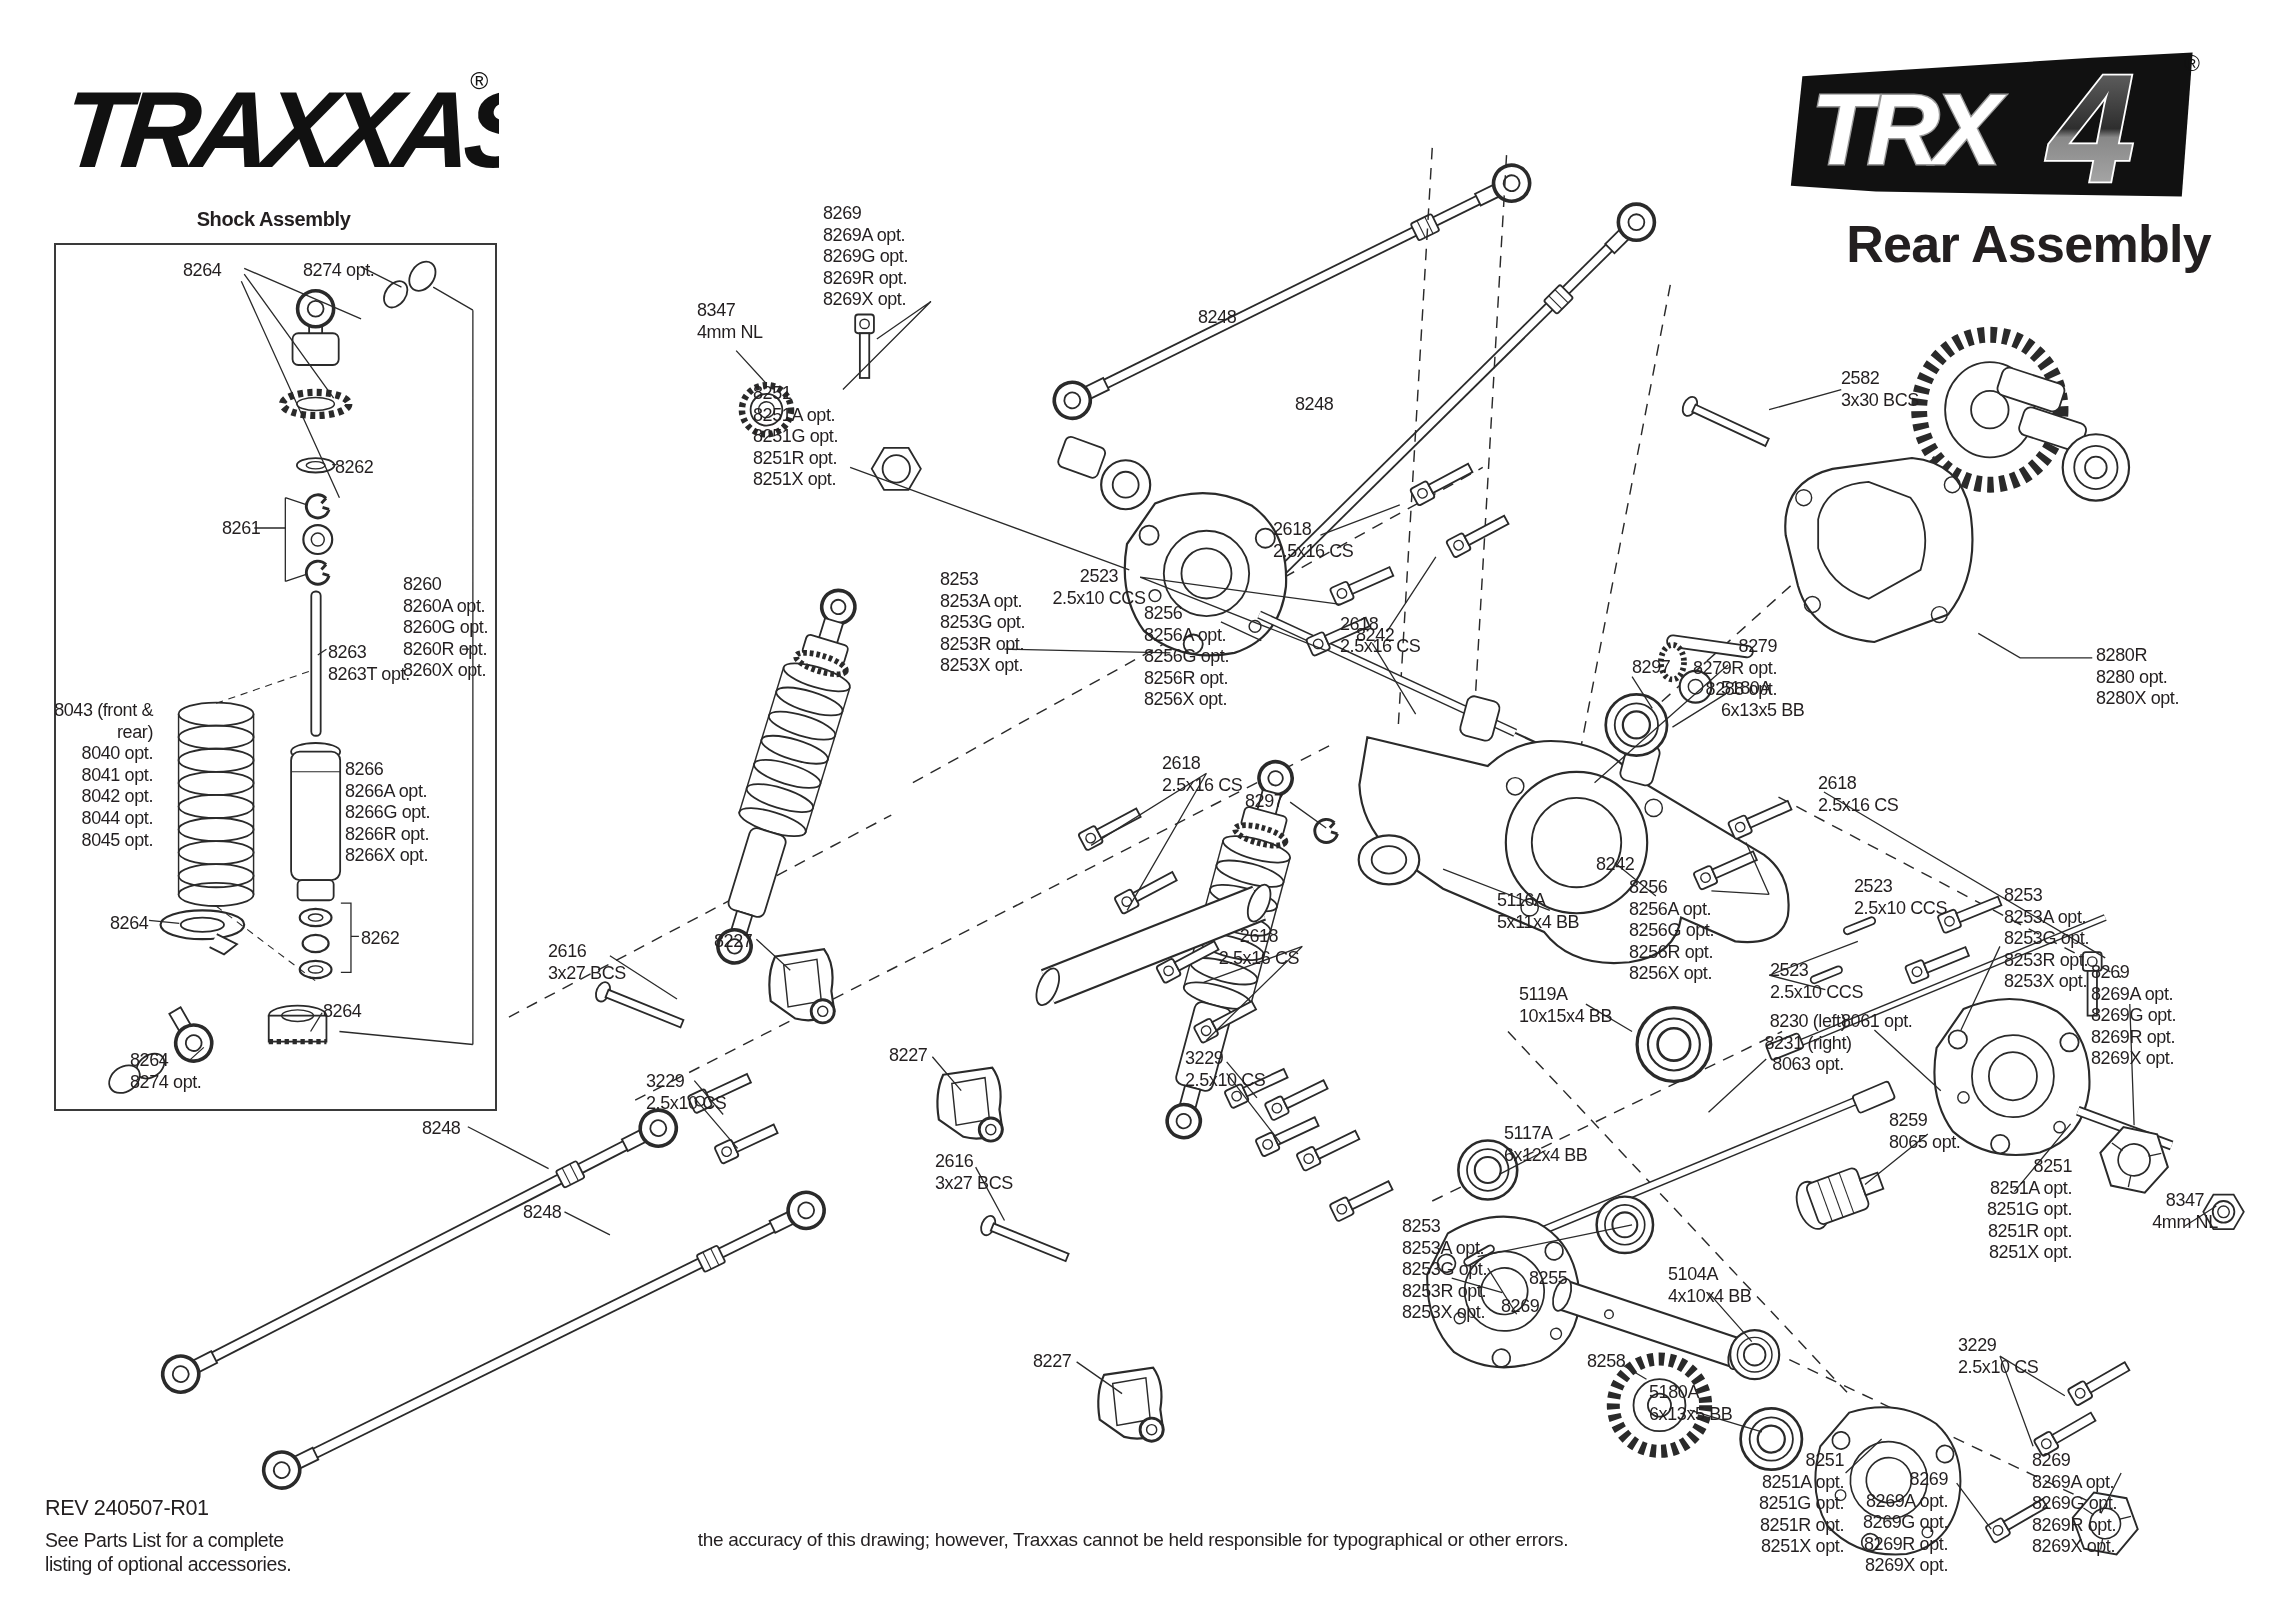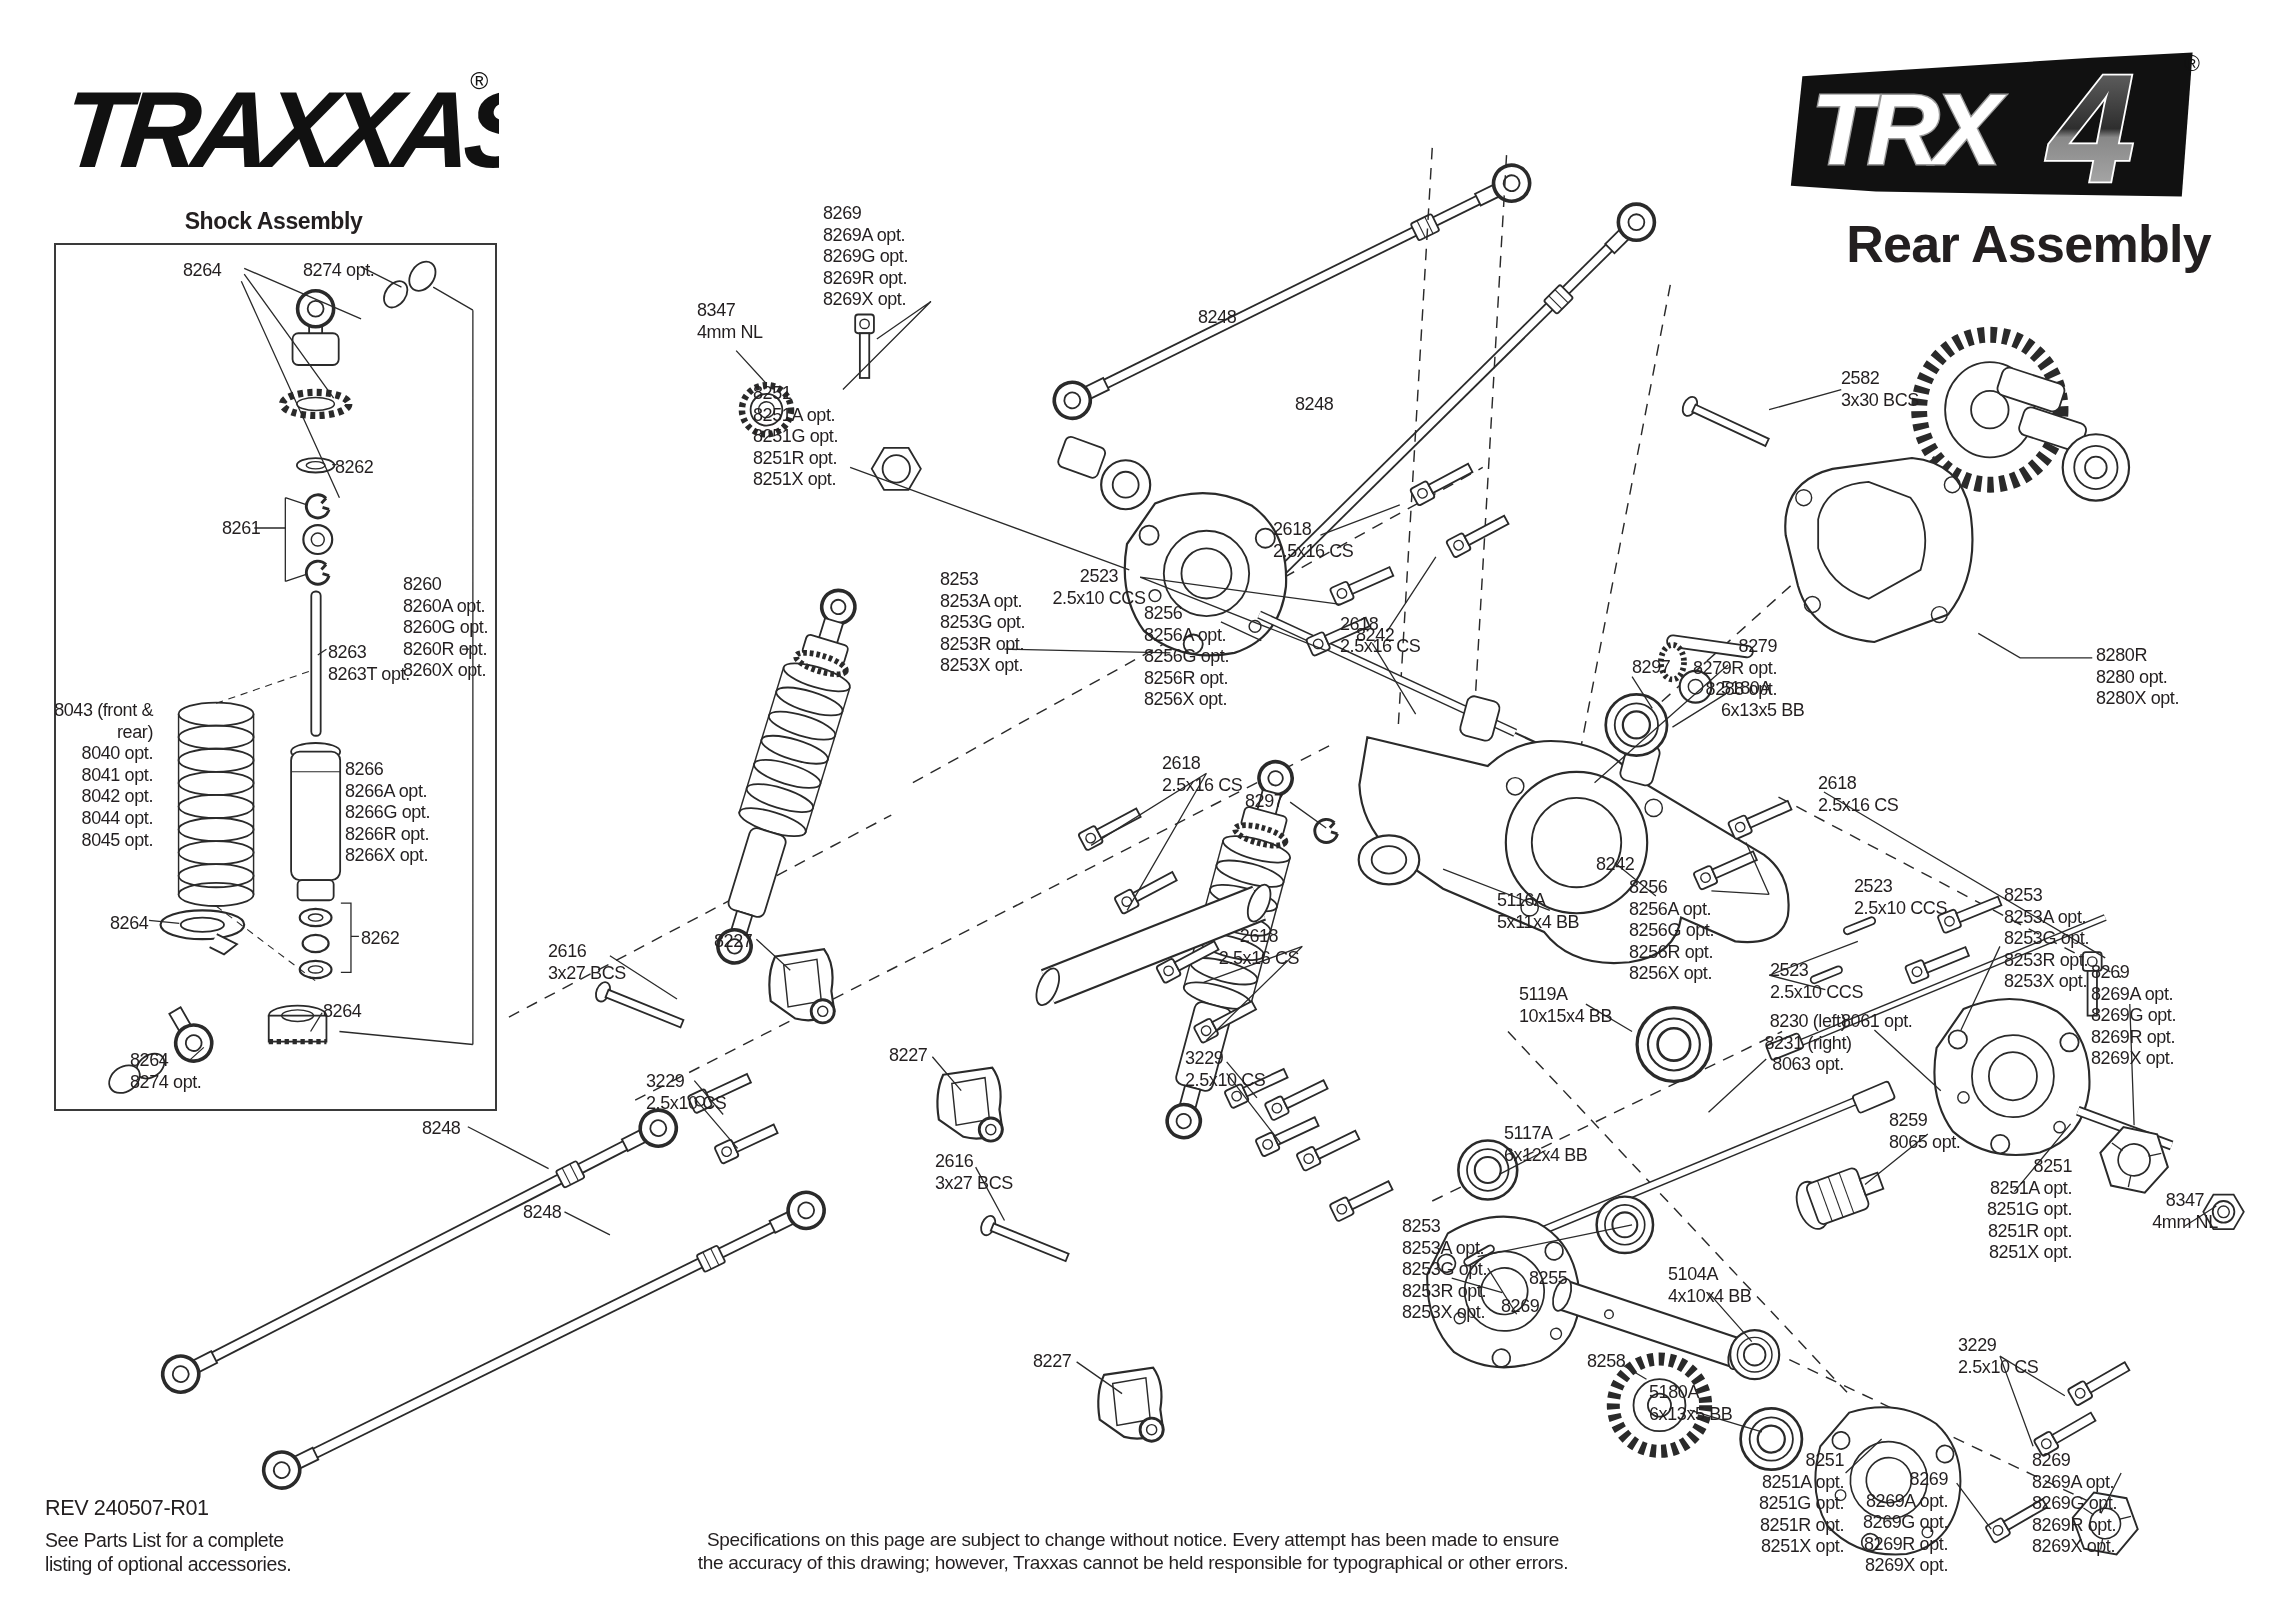--- a/index.html
+++ b/index.html
@@ -7,21 +7,21 @@
         font-family:"Liberation Sans",sans-serif;color:#231f20;}
   svg text{font-family:"Liberation Sans",sans-serif;}
   .art{position:absolute;left:0;top:0;z-index:1;}
   .labels{position:absolute;left:0;top:0;width:100%;height:100%;z-index:2;}
   .plabel{position:absolute;font-size:18px;line-height:21.6px;letter-spacing:-0.4px;
           white-space:pre;color:#231f20;}
   .plabel.r{text-align:right;}
   .plabel.c{text-align:center;}
   .brand{position:absolute;left:66px;top:51px;width:433px;height:152px;z-index:2;}
   .shock-title{position:absolute;left:54px;width:439px;top:208px;text-align:center;
-               font-size:23px;font-weight:bold;letter-spacing:-0.4px;z-index:2;}
+               font-size:20px;font-weight:bold;letter-spacing:-0.4px;z-index:2;}
   .shock-box{position:absolute;left:54px;top:243px;width:439px;height:864px;
              border:2.2px solid #3a3a3a;z-index:0;}
   .trx-logo{position:absolute;left:1789px;top:49px;width:422px;height:162px;z-index:2;}
   .rear-title{position:absolute;left:1753px;top:214px;width:458px;text-align:right;
               font-size:52px;font-weight:bold;letter-spacing:-0.7px;z-index:2;}
   .rev{position:absolute;left:45px;top:1495px;font-size:21.6px;letter-spacing:-0.4px;z-index:2;}
   .partsnote{position:absolute;left:45px;top:1528px;font-size:19.5px;line-height:24px;
              letter-spacing:-0.4px;z-index:2;white-space:pre-line;}
   .disclaimer{position:absolute;left:592px;top:1528px;width:1082px;text-align:center;
               font-size:19px;line-height:23px;letter-spacing:-0.3px;z-index:2;}
@@ -648,17 +648,16 @@
       <div class="plabel" style="left: 646px; top: 1071px;">3229
 2.5x10 CS</div>
       <div class="plabel" style="left: 1185px; top: 1048px;">3229
 2.5x10 CS</div>
     </div>
 
   <div class="rev">REV 240507-R01</div>
   <div class="partsnote">See Parts List for a complete
 listing of optional accessories.</div>
   <div class="disclaimer">
-    <div>Specifications on this page are subject to change without notice.  Every attempt has been made to ensure</div>
     <div>the accuracy of this drawing; however, Traxxas cannot be held responsible for typographical or other errors.</div>
   </div>
 </div>
 
 
 </body></html>

